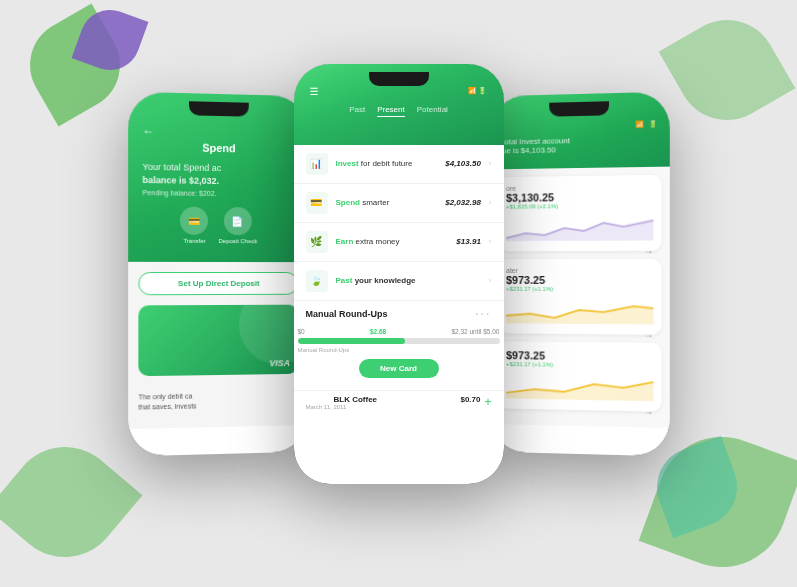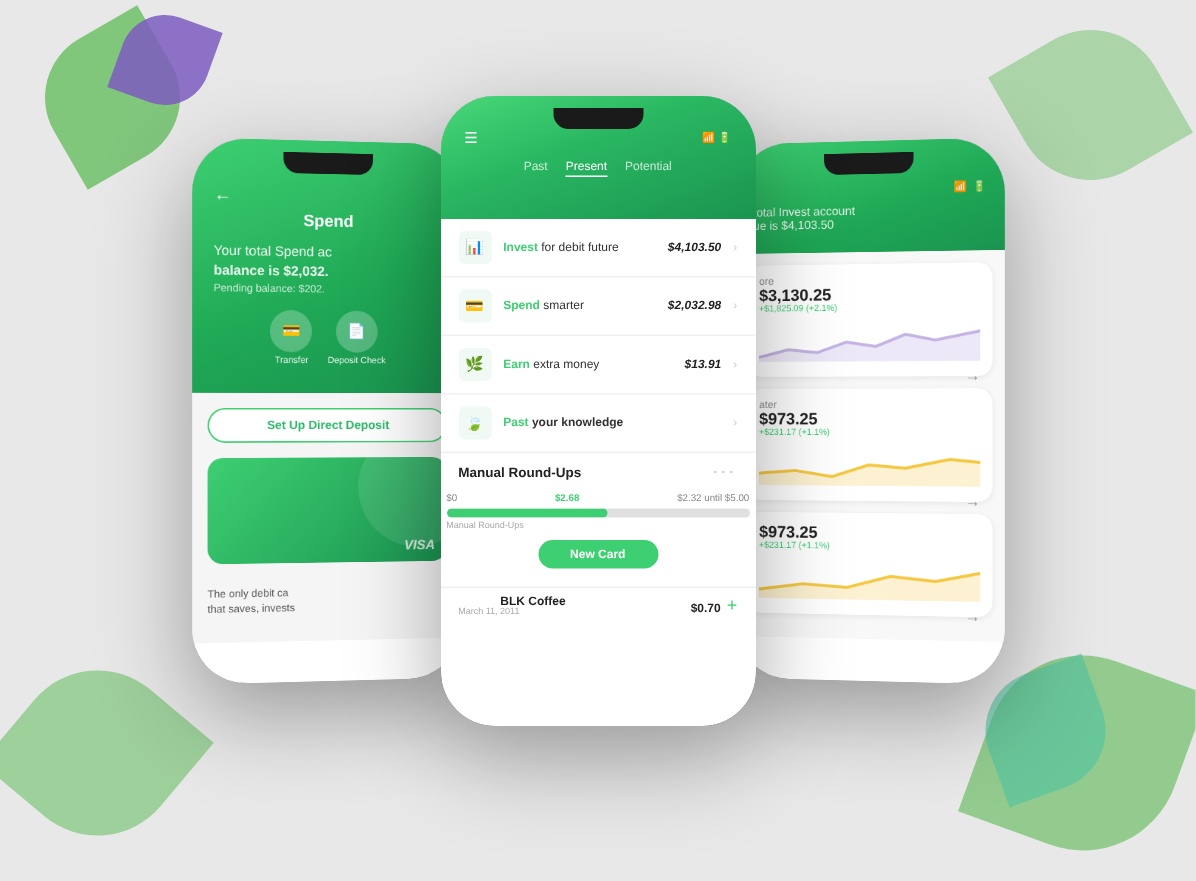--- a/index.html
+++ b/index.html
@@ -582,21 +582,21 @@
           </div>
           <div class="main-roundup-desc">Manual Round-Ups</div>
           <div class="main-new-card-btn">New Card</div>
         </div>
 
         <div class="main-transaction">
           <div class="main-tx-left">
             <span class="main-tx-name">BLK Coffee</span>
             <span class="main-tx-date">March 11, 2011</span>
           </div>
-          <div style="display:flex;align-items:flex-end;">
+          <div style="display:flex;align-items:flex-start;">
             <span class="main-tx-amount">$0.70</span>
             <span class="main-tx-plus">+</span>
           </div>
         </div>
       </div>
     </div>
   </div>
 
   <div class="phone phone-right">
     <div class="phone-notch"></div>

